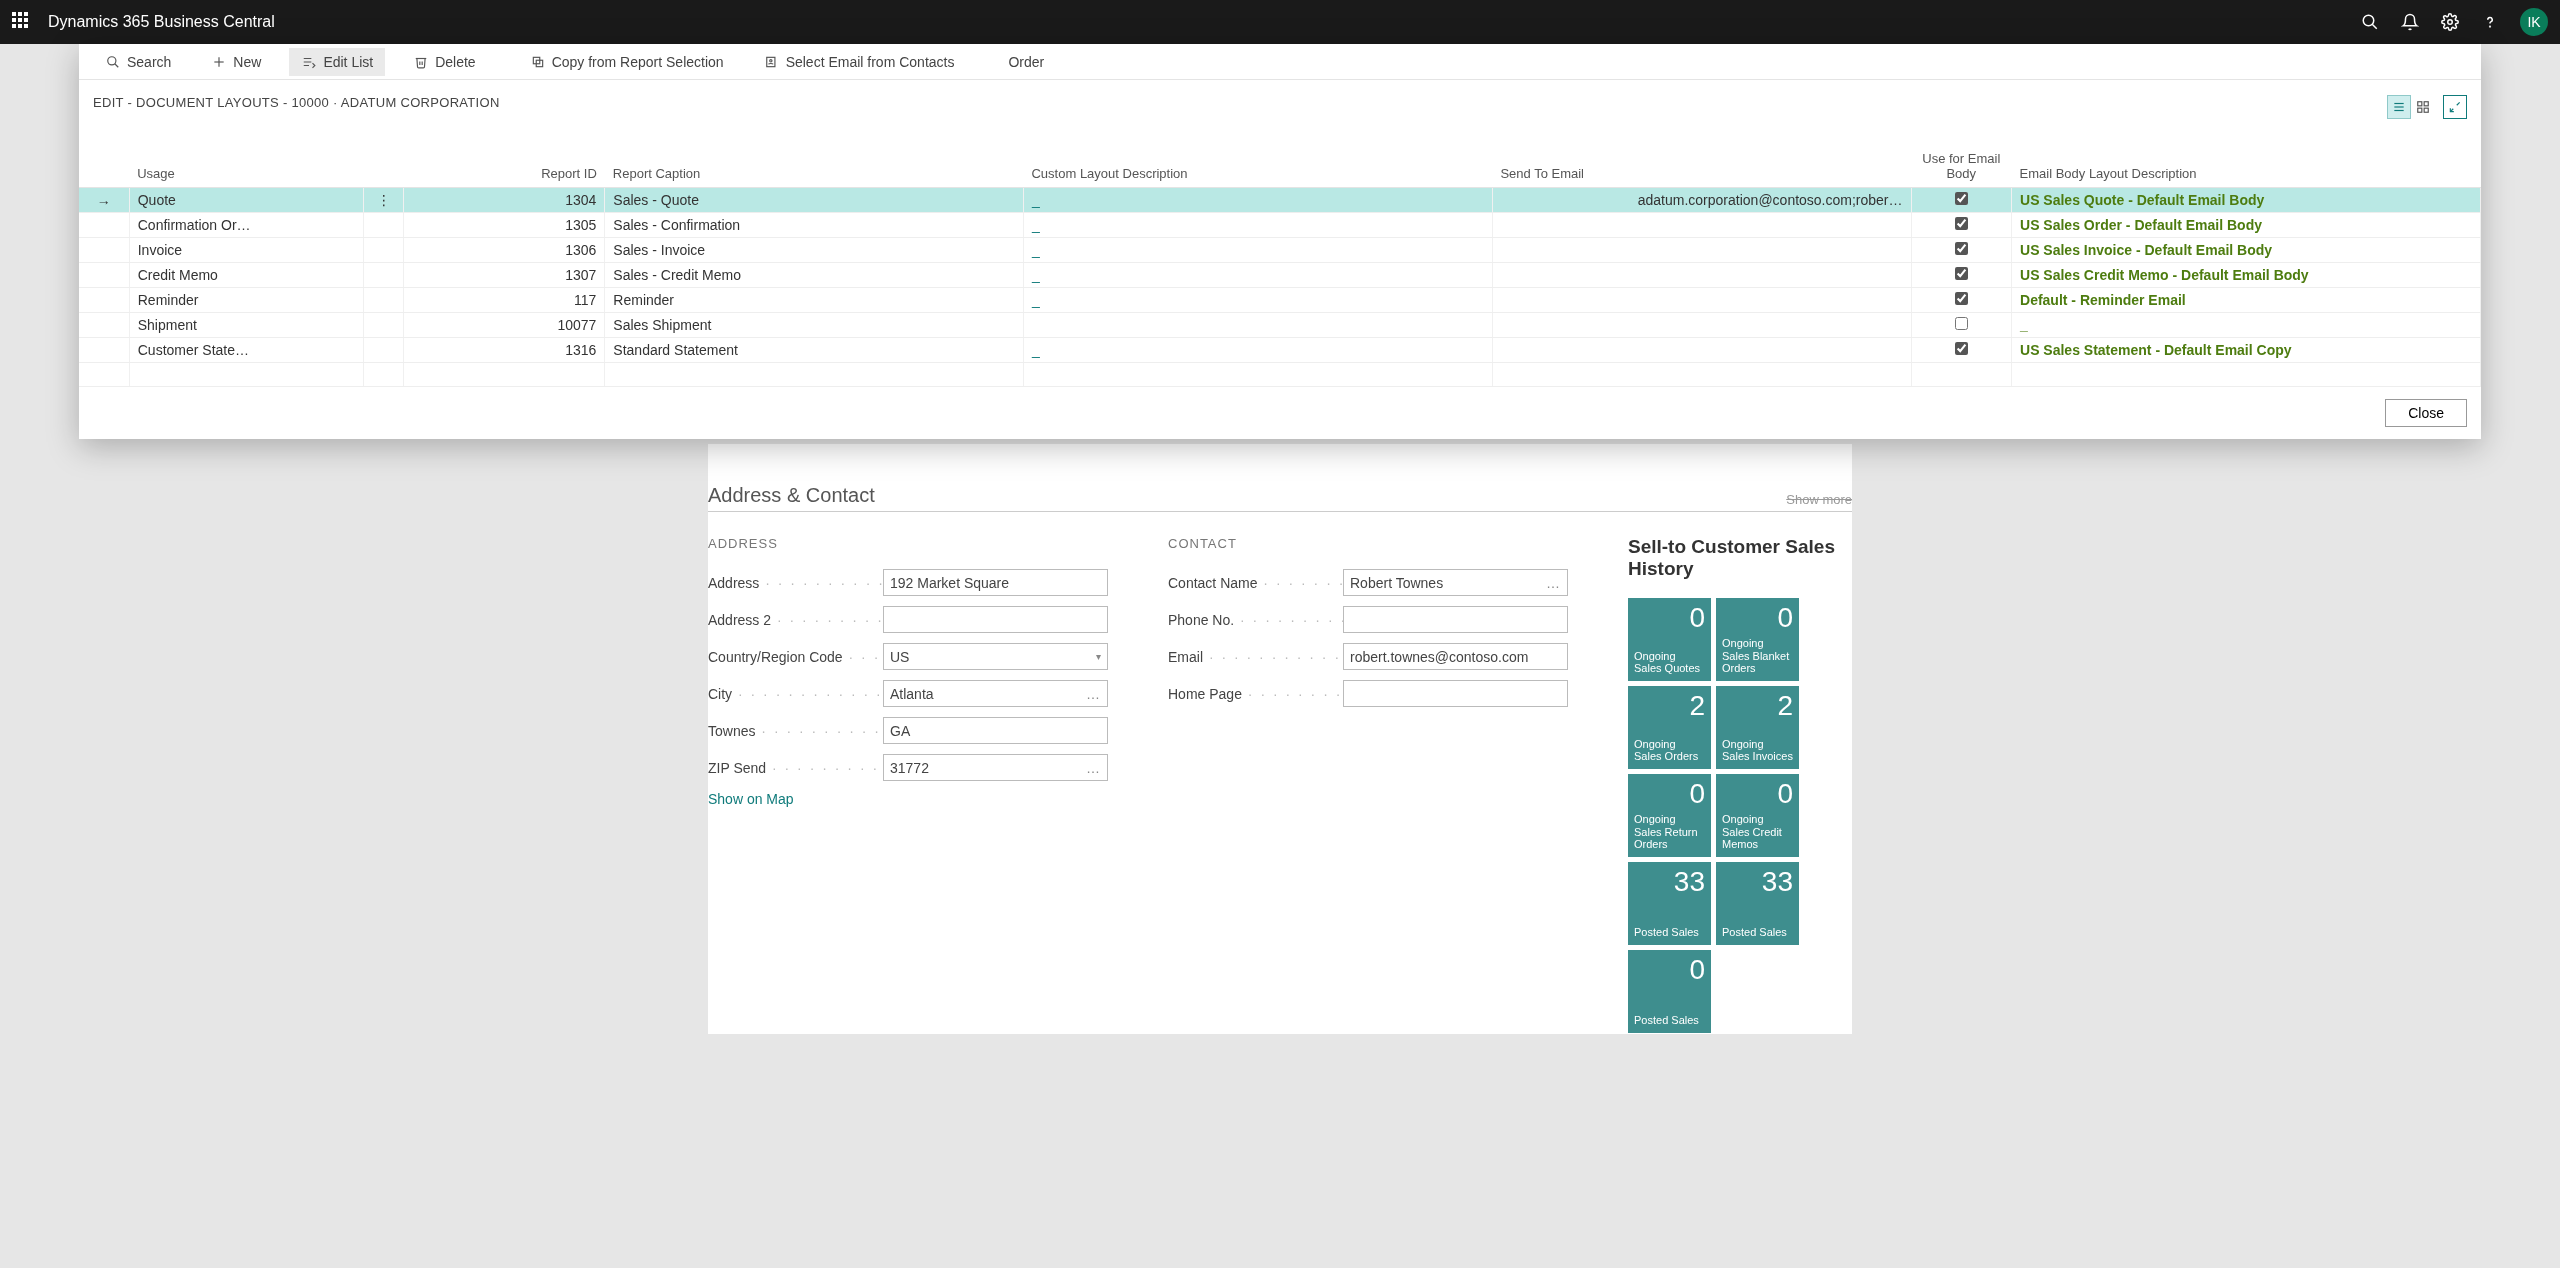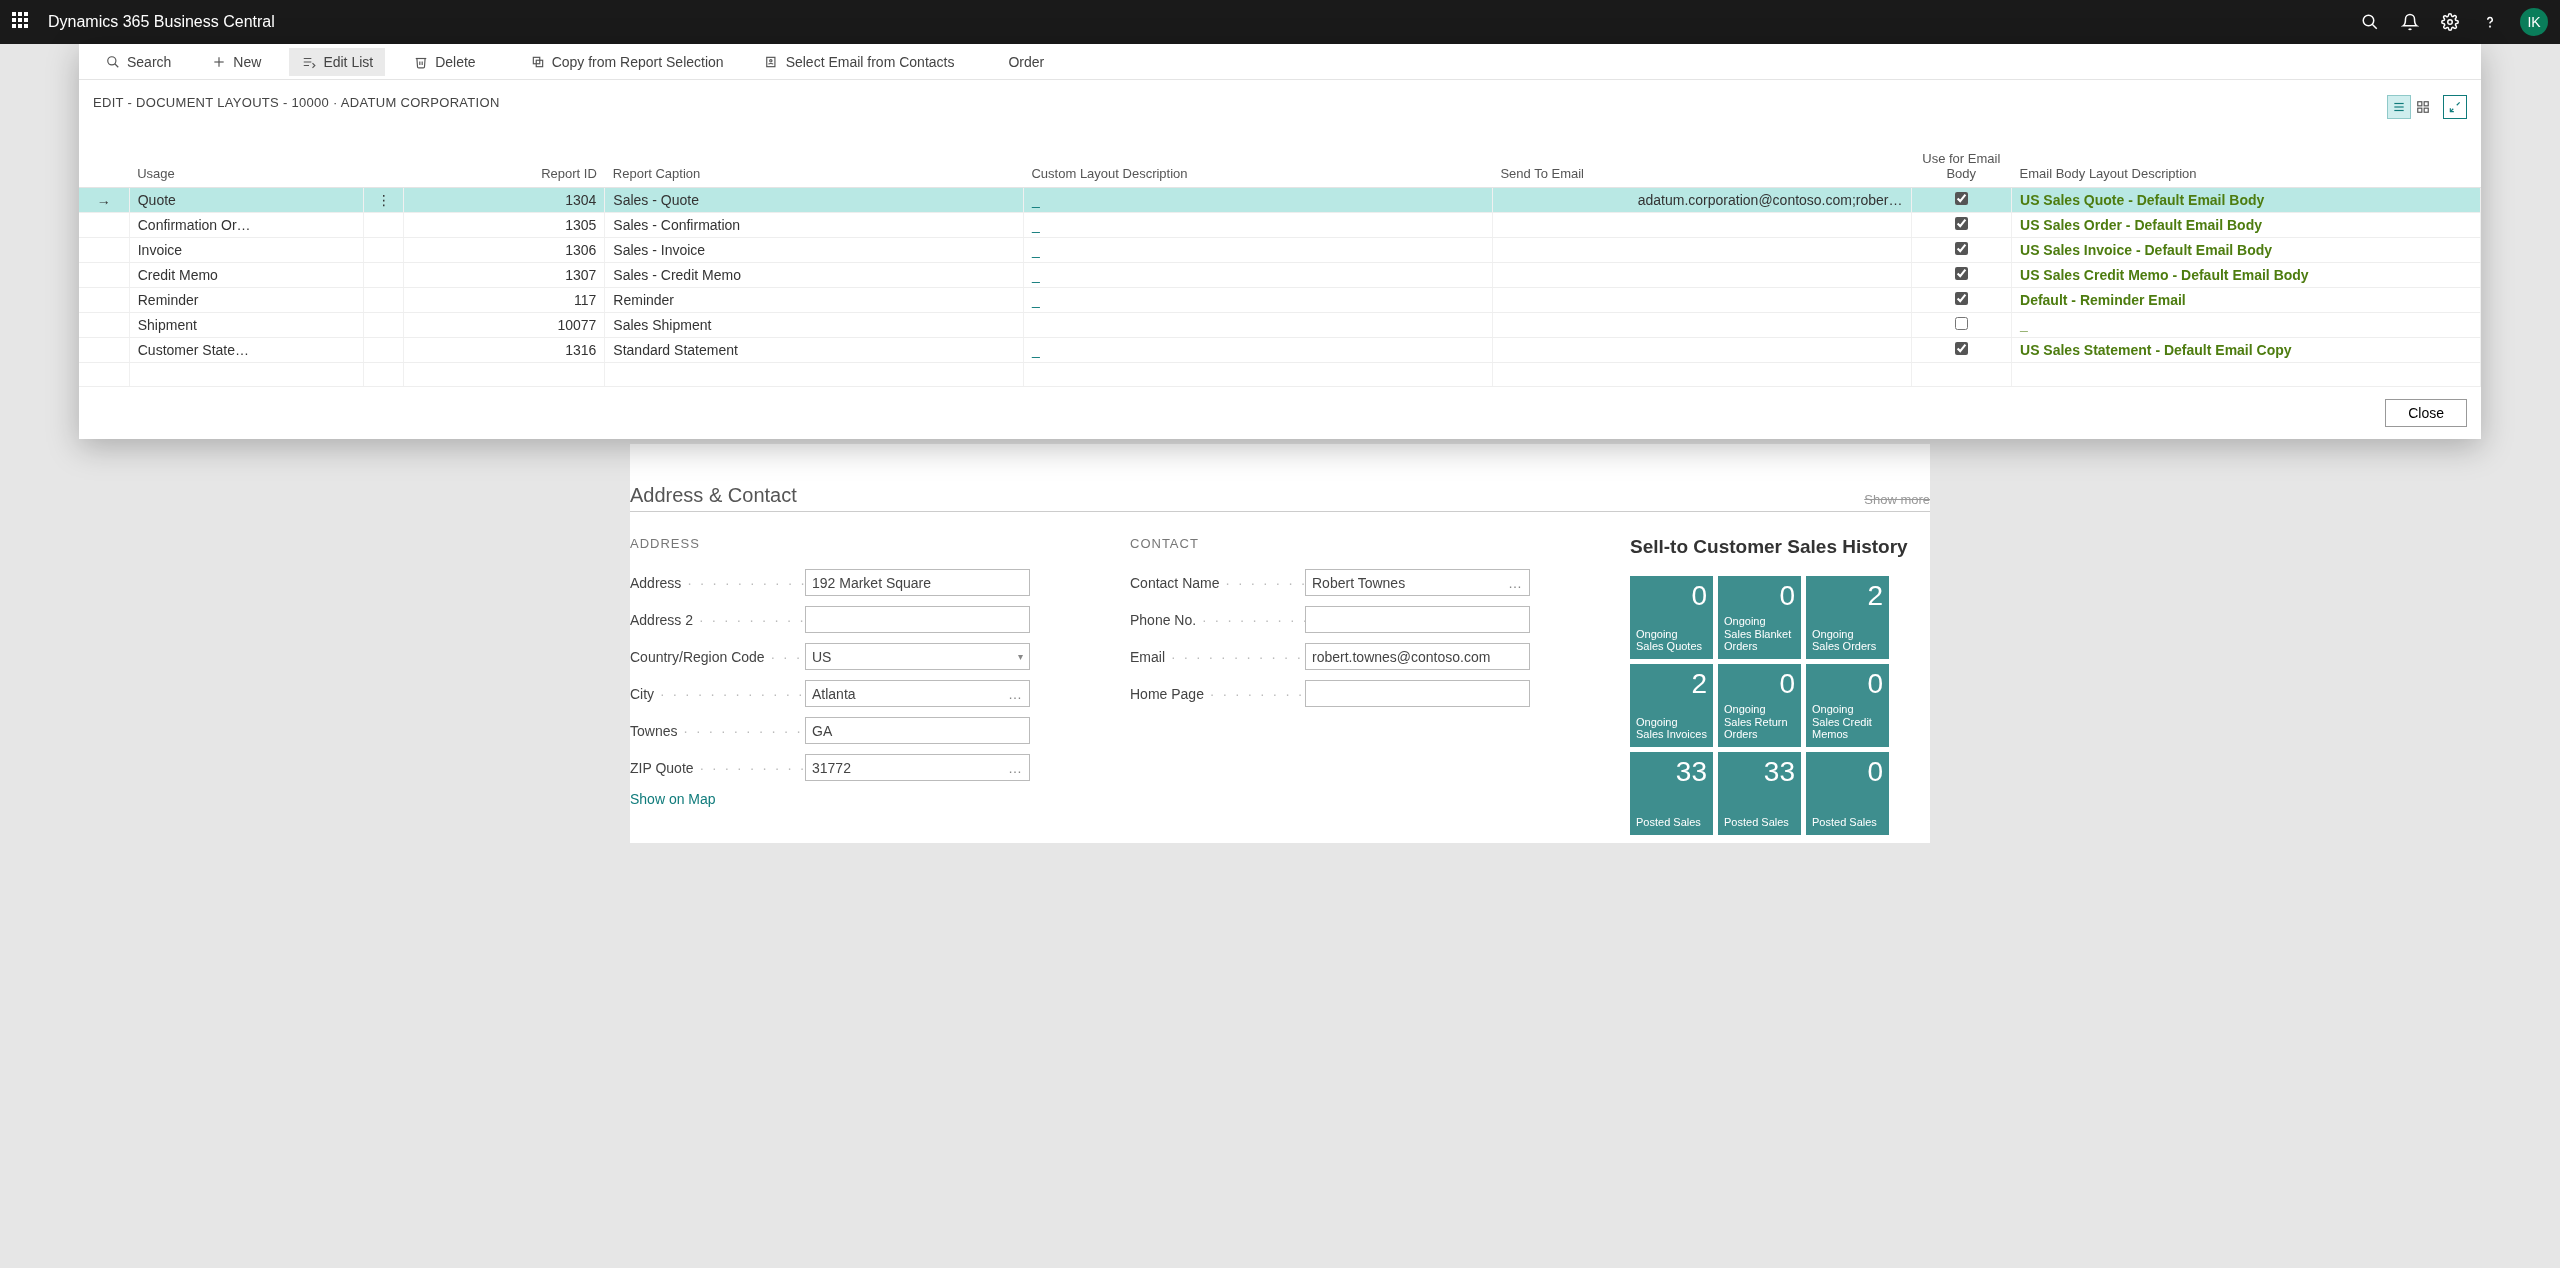--- a/index.html
+++ b/index.html
@@ -10,21 +10,21 @@
 .topbar-left { display: flex; align-items: center; gap: 16px; }
 .topbar-right { display: flex; align-items: center; gap: 20px; }
 .waffle { width: 20px; height: 20px; display: grid; grid-template-columns: repeat(3,4px); grid-template-rows: repeat(3,4px); gap: 2px; }
 .waffle span { background:#fff; width:4px; height:4px; }
 .app-title { font-size: 16px; font-weight: 400; }
 .topbar-icon { width: 20px; height: 20px; display:flex; align-items:center; justify-content:center; cursor:pointer; color:#fff; }
 .avatar { width: 28px; height: 28px; border-radius: 50%; background: #0a7d5a; color:#fff; display:flex; align-items:center; justify-content:center; font-size:14px; }
 
 
 .bg-page { position:absolute; top:44px; left:0; right:0; bottom:0; background:#e6e6e6; padding: 400px 180px 0 180px; }
-.bg-card { background:#fff; margin: 0 auto; width: 1300px; padding: 40px 0 8px 0; position:relative; }
+.bg-card { background:#fff; margin: 0 auto; width: 1144px; padding: 40px 0 1px 0; position:relative; }
 .show-more { color:#666; font-size:13px; }
 .addr-row { display:flex; gap: 60px; padding: 0 0 0 0; }
 .addr-col { flex:1; }
 .group-label { font-size:13px; color:#777; letter-spacing:1px; margin-bottom:18px; text-transform:uppercase; }
 .field-row { display:flex; align-items:center; margin-bottom:10px; }
 .field-label { width: 175px; color:#444; font-size:14px; position:relative; overflow:hidden; white-space:nowrap; }
 .field-label::after { content: " · · · · · · · · · · · · · · · · · · · · · · · · · · · ·"; color:#bbb; letter-spacing:2px; }
 .field-input { width: 225px; height: 27px; border:1px solid #bbb; padding: 2px 6px; font-size:14px; color:#444; background:#fff; display:flex; align-items:center; justify-content:space-between; }
 .field-input .caret { color:#888; font-size:10px; }
 .field-input .dots { color:#888; font-size:14px; letter-spacing:1px; }
@@ -154,21 +154,21 @@
               <span class="dots">…</span>
             </div>
           </div>
         <div class="field-row">
             <div class="field-label">Townes</div>
             <div class="field-input">
               <span>GA</span>
             </div>
           </div>
         <div class="field-row">
-            <div class="field-label">ZIP Quote</div>
+            <div class="field-label">ZIP Send</div>
             <div class="field-input">
               <span>31772</span>
               <span class="dots">…</span>
             </div>
           </div>
         <div class="link-text" style="margin-top:4px;">Show on Map</div>
       </div>
       <div class="addr-col">
         <div class="group-label">CONTACT</div>
         <div class="field-row">

